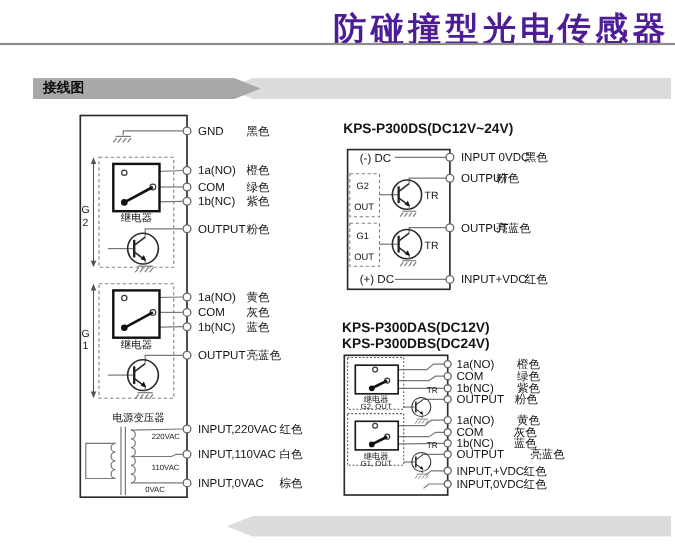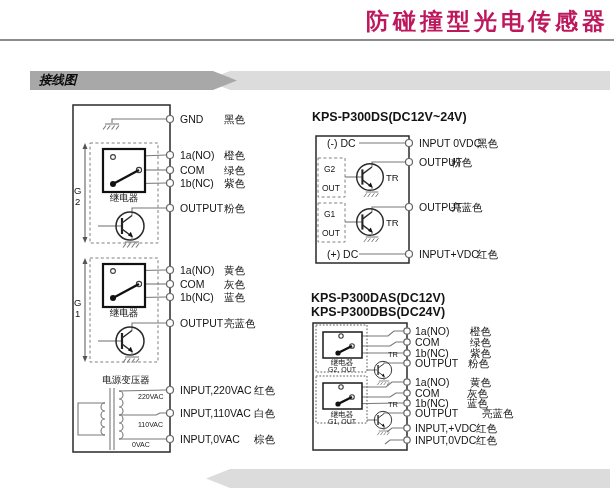--- a/index.html
+++ b/index.html
@@ -1,24 +1,24 @@
 <!DOCTYPE html>
 <html><head>
 <meta charset="utf-8">
 <style>
   html,body{margin:0;padding:0;background:#fff;}
   #page{position:relative;width:614px;height:497px;background:#ffffff;overflow:hidden;
         font-family:"Liberation Sans","DejaVu Sans",sans-serif;color:#111;}
-  #page-title{position:absolute;top:6px;right:5px;font-size:23px;font-weight:bold;
-              letter-spacing:4px;color:#be185d;white-space:nowrap;}
+  #page-title{position:absolute;top:6px;right:5px;font-size:30px;font-weight:bold;
+              letter-spacing:4px;color:#4c1d95;white-space:nowrap;}
   #title-rule{position:absolute;left:0;top:39px;width:614px;height:2px;background:#8c8c8c;}
   .banner-dark{position:absolute;left:30px;width:207px;height:19px;background:#a8a8a8;z-index:2;
                clip-path:polygon(0 0, calc(100% - 24px) 0, 100% 50%, calc(100% - 24px) 100%, 0 100%);}
   .banner-dark span{display:block;padding-left:9px;font-size:12.5px;font-weight:bold;
-                    line-height:19px;color:#0a0a0a;font-style:italic;}
+                    line-height:19px;color:#0a0a0a;}
   .banner-light{position:absolute;left:206px;width:404px;height:19px;background:#dcdcdc;z-index:1;
                 clip-path:polygon(24px 0, 100% 0, 100% 100%, 24px 100%, 0 50%);}
   svg{position:absolute;overflow:visible;}
   svg .w{stroke:#787878;stroke-width:1.1;fill:none;}
   svg .o{stroke:#2a2a2a;stroke-width:1.5;fill:none;}
   svg .relay{stroke:#111;stroke-width:2.2;fill:#ffffff;}
   svg .relay2{stroke:#1a1a1a;stroke-width:1.5;fill:#ffffff;}
   svg .dash{stroke:#808080;stroke-width:1;fill:none;stroke-dasharray:3 2.4;}
   svg .dot{stroke:#5a5a5a;stroke-width:1;fill:none;stroke-dasharray:1.7 1.7;}
   svg .term{fill:#fff;stroke:#666;stroke-width:1.2;}

